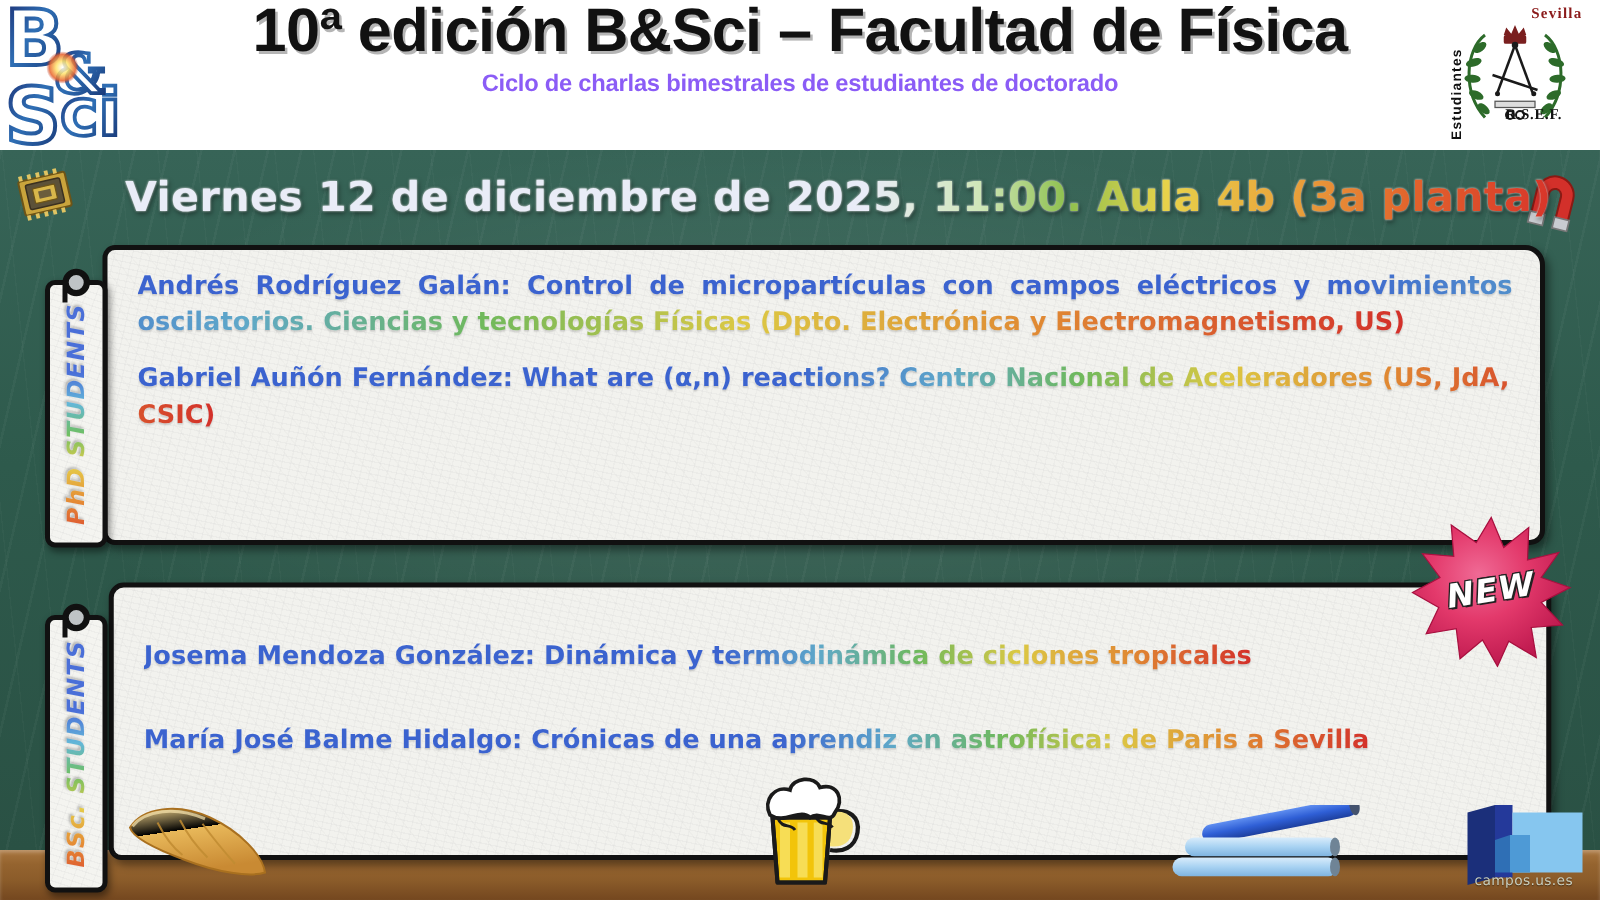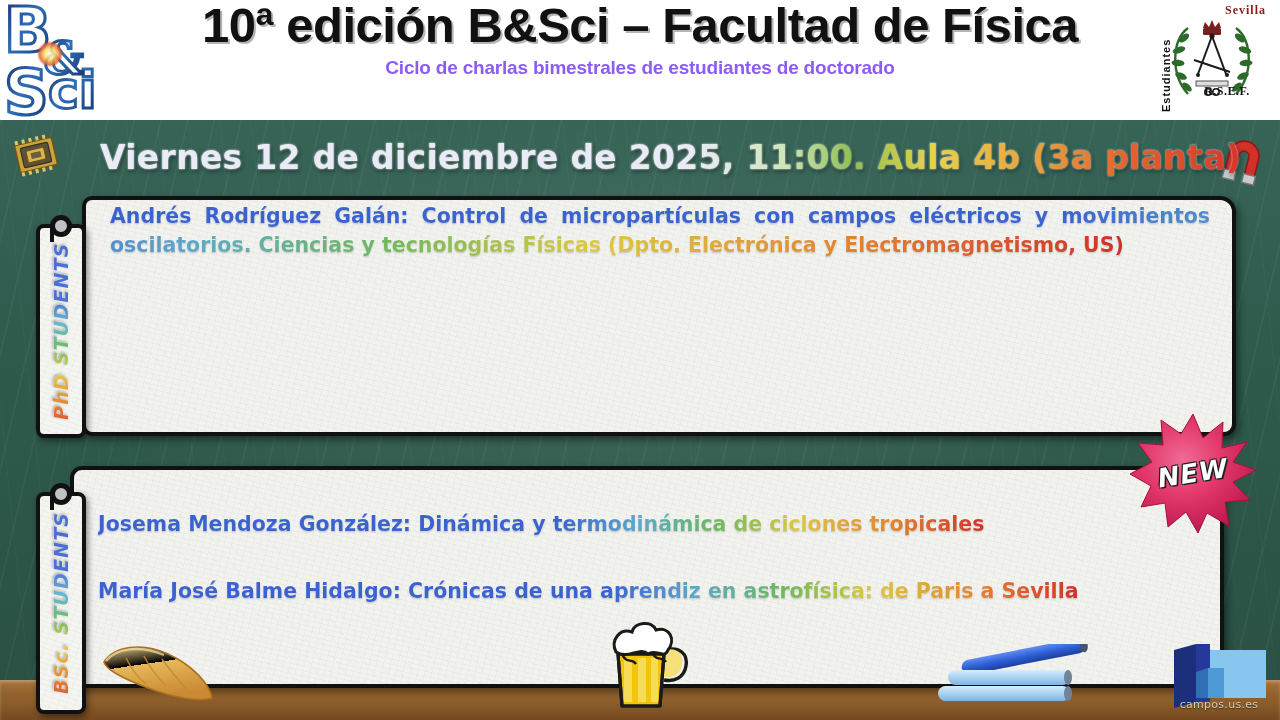--- a/index.html
+++ b/index.html
@@ -104,23 +104,23 @@
     box-shadow:3px 4px 7px rgba(0,0,0,.45);
   }
   .panel::before{
     content:"";position:absolute;inset:0;opacity:.5;pointer-events:none;
     background:
       repeating-linear-gradient(12deg, rgba(120,120,130,.10) 0 1px, rgba(0,0,0,0) 1px 5px),
       repeating-linear-gradient(-77deg, rgba(110,110,125,.08) 0 1px, rgba(0,0,0,0) 1px 7px),
       repeating-linear-gradient(52deg, rgba(130,130,140,.07) 0 1px, rgba(0,0,0,0) 1px 11px);
   }
   #panel-phd{ left:82px; top:196px; width:1146px; height:232px; border-radius:10px 16px 12px 10px;}
-  #panel-bsc{ left:70px; top:466px; width:1146px; height:214px; border-radius:12px 10px 14px 10px;}
-
-  .panel-content{position:relative;z-index:3;padding:2px 22px 10px 24px;}
+  #panel-bsc{ left:87px; top:466px; width:1146px; height:214px; border-radius:12px 10px 14px 10px;}
+
+  .panel-content{position:relative;z-index:3;padding:14px 22px 10px 24px;}
 
   
   .side-tab{
     position:absolute;z-index:16;width:42px;
     background:#f4f4f0;border:4px solid #111;border-radius:8px;
     box-shadow:2px 3px 6px rgba(0,0,0,.45);
   }
   .side-tab::before{
     content:"";position:absolute;inset:0;opacity:.45;border-radius:4px;pointer-events:none;
     background:
@@ -317,20 +317,23 @@
 </svg>
 
 <div id="date-line">
   <span class="rainbow-date">Viernes 12 de diciembre de 2025, 11:00. Aula 4b (3a planta)</span>
 </div>
 
 <div id="panel-phd" class="panel">
   <div class="panel-content">
     <p class="talk phd-talk talk-justify">
       <span class="grad-text">Andrés Rodríguez Galán: Control de micropartículas con campos eléctricos y movimientos oscilatorios. Ciencias y tecnologías Físicas (Dpto. Electrónica y Electromagnetismo, US)</span>
+    </p>
+    <p class="talk phd-talk">
+      <span class="grad-text">Gabriel Auñón Fernández: What are (α,n) reactions? Centro Nacional de Aceleradores (US, JdA, CSIC)</span>
     </p>
   </div>
 </div>
 
 <div id="tab-phd" class="side-tab">
   <svg class="tab-spiral" viewBox="0 0 30 34">
     <path d="M6 30 L6 14 A9 9 0 0 1 24 14 A9 9 0 0 1 6 14" fill="none" stroke="#111" stroke-width="4"></path>
     <circle cx="15" cy="14" r="7" fill="#bfc3c6" stroke="#111" stroke-width="2"></circle>
   </svg>
   <div class="tab-label">PhD STUDENTS</div>

